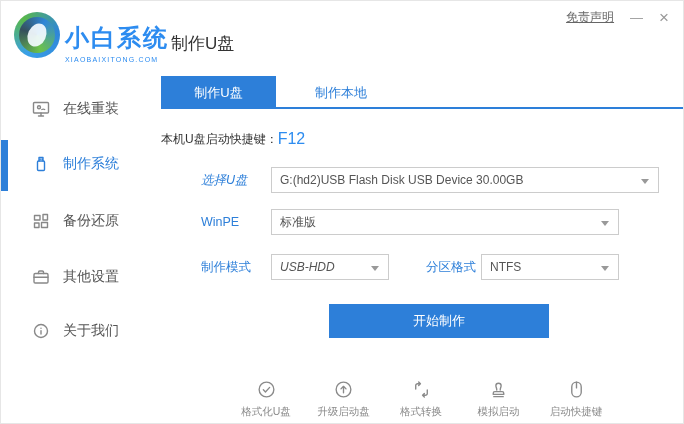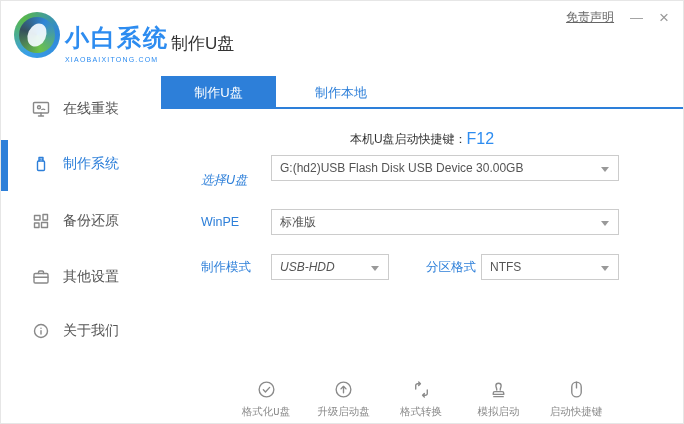--- a/index.html
+++ b/index.html
@@ -38,47 +38,47 @@
   .s-icon svg { width:100%; height:100%; stroke:currentColor; fill:none;
     stroke-width:1.4; stroke-linecap:round; stroke-linejoin:round; }
   
   .tabbar { position:absolute; left:160px; top:75px; right:0; height:33px;
     border-bottom:2px solid #2d7fd9; display:flex; }
   .tab { width:115px; height:33px; display:flex; align-items:center; justify-content:center;
     font-size:13px; cursor:pointer; }
   .tab.active { background:#2d7fd9; color:#fff; }
   .tab.plain { width:130px; color:#2d7fd9; }
   
-  .hotkey-line { position:absolute; left:160px; right:0; top:129px; text-align:center;
+  .hotkey-line { position:absolute; left:160px; right:0; top:129px; 
     font-size:12px; color:#333; }
   .hotkey-line .hk-val { font-size:16px; color:#2d8cf0; vertical-align:-1px; }
   .form-label { position:absolute; font-size:12.5px; color:#2d7fd9; line-height:26px; }
   .dd { position:absolute; height:26px; border:1px solid #ccc; background:#fff; display:flex;
     align-items:center; padding:0 22px 0 8px; font-size:12px; color:#555; cursor:pointer; }
   .dd .caret { position:absolute; right:9px; top:11px; width:0; height:0;
     border-left:4px solid transparent; border-right:4px solid transparent; border-top:5px solid #999; }
   .lab-usb { left:200px; top:166px;font-style:italic; }
-  .dd-usb { left:270px; top:154px; width:348px;text-align:right; }
+  .dd-usb { left:270px; top:166px; width:388px;text-align:right; }
   .lab-winpe { left:200px; top:208px; }
   .dd-winpe { left:270px; top:208px; width:348px; }
   .lab-mode { left:200px; top:253px; }
   .dd-mode { left:270px; top:253px; width:118px;font-style:italic; }
   .lab-part { left:425px; top:253px; }
   .dd-part { left:480px; top:253px; width:138px; }
   .start-btn { position:absolute; left:328px; top:303px; width:220px; height:34px;
     background:#2d7fd9; color:#fff; font-size:13px; border:none; cursor:pointer;
     display:flex; align-items:center; justify-content:center; font-family:inherit; }
   
   .foot-tools { position:absolute; left:236px; top:378px; width:368px;
     display:flex; justify-content:space-between; }
   .tool { display:flex; flex-direction:column; align-items:center; cursor:pointer; min-width:58px; }
   .tool .t-icon { width:21px; height:21px; color:#8a8a8a; }
   .tool .t-icon svg { width:100%; height:100%; stroke:currentColor; fill:none;
     stroke-width:1.3; stroke-linecap:round; stroke-linejoin:round; }
-  .tool .t-label { margin-top:5px; font-size:10.5px; color:#8a8a8a; white-space:nowrap;font-family:Liberation Mono, monospace; }
+  .tool .t-label { margin-top:5px; font-size:10.5px; color:#8a8a8a; white-space:nowrap; }
 </style>
 </head>
 <body>
 
 <div class="window">
 
   <div class="win-controls">
     <span class="disclaimer">免责声明</span>
     <span class="min-btn">—</span>
     <span class="close-btn">×</span>
@@ -173,20 +173,21 @@
     <span>USB-HDD</span>
     <span class="caret"></span>
   </div>
 
   <div class="form-label lab-part">分区格式</div>
   <div class="dd dd-part">
     <span>NTFS</span>
     <span class="caret"></span>
   </div>
 
+  <button class="start-btn">开始制作</button>
 
   <div class="foot-tools">
     <div class="tool">
       <span class="t-icon">
         <svg viewBox="0 0 20 20">
             <circle cx="10" cy="10" r="7"></circle>
             <path d="M7 10.3l2 2 4-4.3"></path>
           </svg>
       </span>
       <span class="t-label">格式化U盘</span>

